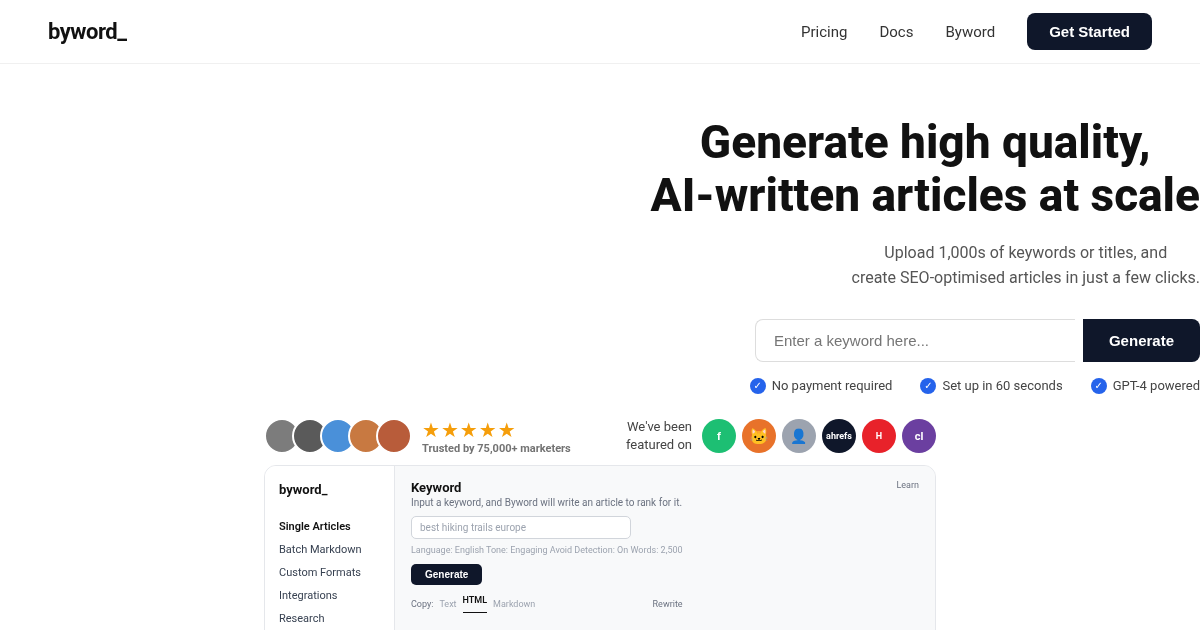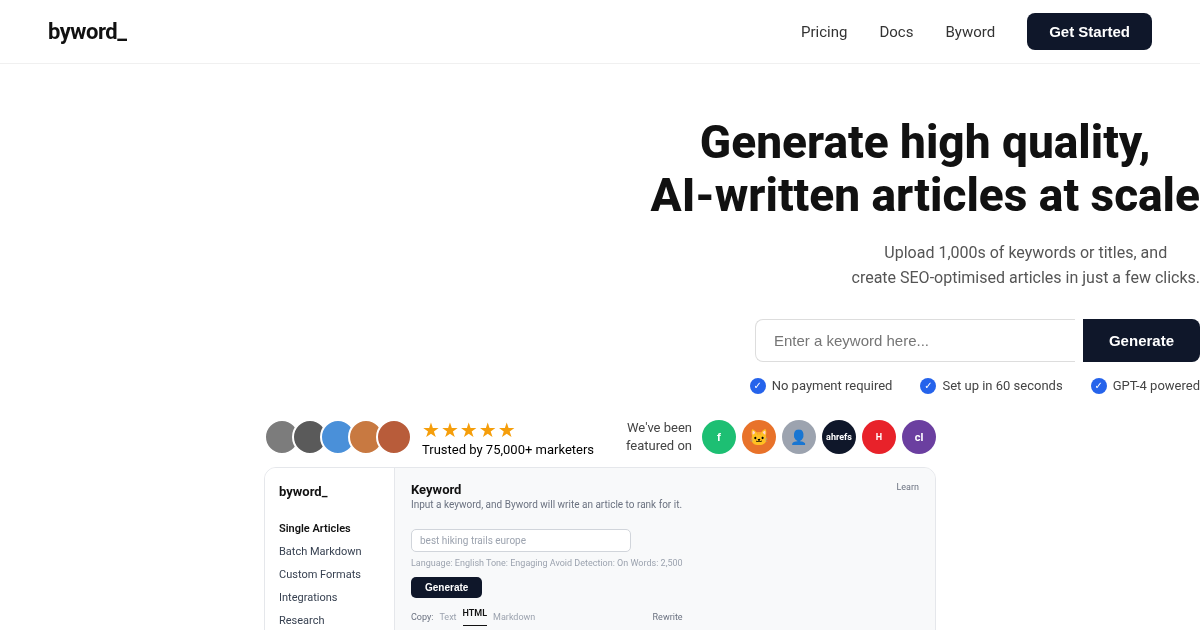--- a/index.html
+++ b/index.html
@@ -154,21 +154,21 @@
       font-weight: 700;
       color: #fff;
     }
     .avatar:first-child { margin-left: 0; }
     .avatar-1 { background: #7c7c7c; }
     .avatar-2 { background: #5a5a5a; }
     .avatar-3 { background: #4a90d9; }
     .avatar-4 { background: #c87941; }
     .avatar-5 { background: #b85c3a; }
     .stars { color: #f59e0b; font-size: 20px; letter-spacing: 1px; }
-    .trusted-text { font-size: 13px; color: #000000; }
+    .trusted-text { font-size: 11px; color: #737373; font-weight: bold; }
     .social-right {
       display: flex;
       align-items: center;
       gap: 10px;
     }
     .featured-text { font-size: 13px; color: #444; text-align: right; line-height: 1.4; }
     .featured-logos {
       display: flex;
       align-items: center;
       gap: 6px;
@@ -228,21 +228,21 @@
     }
     .preview-section-title {
       font-size: 13px;
       font-weight: 700;
       color: #111;
       margin-bottom: 2px;
     }
     .preview-section-desc {
       font-size: 10px;
       color: #6b7280;
-      margin-bottom: 19px;
+      margin-bottom: 8px;
     }
     .preview-input-box {
       background: #fff;
       border: 1px solid #d1d5db;
       border-radius: 5px;
       padding: 5px 8px;
       font-size: 10px;
       color: #9ca3af;
       margin-bottom: 6px;
       width: 220px;

